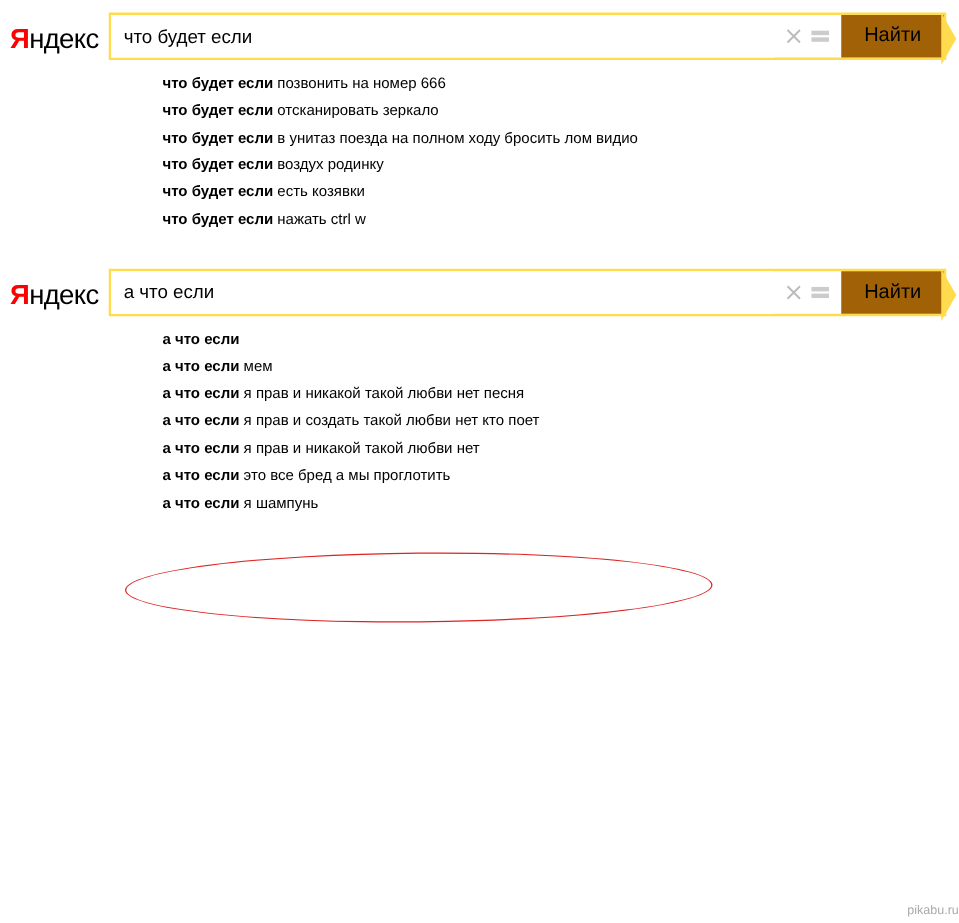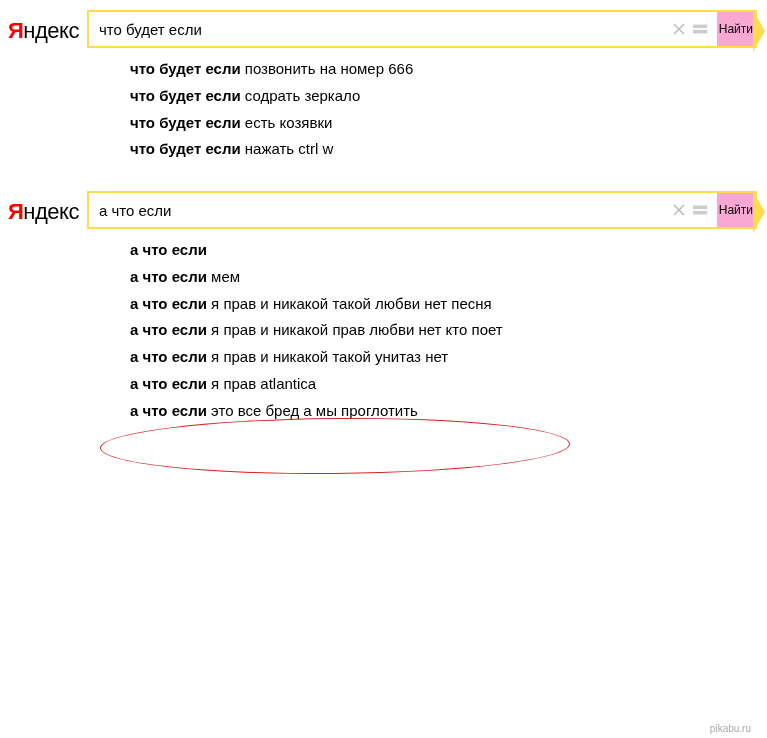--- a/index.html
+++ b/index.html
@@ -53,64 +53,64 @@
   .clear-icon, .kbd-icon {
     width: 16px;
     height: 16px;
     display: flex;
     align-items: center;
     justify-content: center;
     cursor: pointer;
     color: #999;
   }
   .search-btn {
-    background: #f9a8d4;
+    background: #a16207;
     border: none;
-    padding: 0 2px;
-    font-size: 12px;
+    padding: 0 18px;
+    font-size: 16px;
     color: #000;
     cursor: pointer;
     position: relative;
   }
   .arrow-tip {
     position: absolute;
     right: -10px;
     top: -2px;
     width: 0;
     height: 0;
     border-top: 21px solid transparent;
     border-bottom: 21px solid transparent;
     border-left: 12px solid #ffdb4d;
   }
   .suggestions {
     margin-left: 110px;
     padding: 8px 0 18px 12px;
   }
   .suggestion-item {
-    font-size: 15px;
+    font-size: 12px;
     line-height: 1.65;
     color: #000;
     cursor: pointer;
     padding: 1px 0;
   }
   .suggestion-item .prefix {
     font-weight: 700;
   }
   .suggestion-item .completion {
     font-weight: 400;
   }
   .annotation-circle {
     position: absolute;
     border: 1px solid #d22;
     border-radius: 50%;
     pointer-events: none;
   }
   .watermark {
     position: absolute;
-    right: 16px;
+    right: 0;
     bottom: 4px;
     font-size: 10px;
     color: #aaa;
   }
   .wrap { position: relative; width: 767px; height: 738px; }
 </style>
 </head>
 <body>
 
 <div class="wrap">
@@ -136,21 +136,23 @@
           </span>
         </div>
         <button class="search-btn">
           <span>Найти</span>
           <span class="arrow-tip"></span>
         </button>
       </div>
     </div>
     <div class="suggestions">
       <div class="suggestion-item"><span class="prefix">что будет если</span><span class="completion"> позвонить на номер 666</span></div>
-      <div class="suggestion-item"><span class="prefix">что будет если</span><span class="completion"> содрать зеркало</span></div>
+      <div class="suggestion-item"><span class="prefix">что будет если</span><span class="completion"> отсканировать зеркало</span></div>
+      <div class="suggestion-item"><span class="prefix">что будет если</span><span class="completion"> в унитаз поезда на полном ходу бросить лом видио</span></div>
+      <div class="suggestion-item"><span class="prefix">что будет если</span><span class="completion"> воздух родинку</span></div>
       <div class="suggestion-item"><span class="prefix">что будет если</span><span class="completion"> есть козявки</span></div>
       <div class="suggestion-item"><span class="prefix">что будет если</span><span class="completion"> нажать ctrl w</span></div>
     </div>
   </div>
 
   <div class="search-block">
     <div class="top-row">
       <div class="logo">
         <span class="y-red">Я</span><span class="y-black">ндекс</span>
       </div>
@@ -172,23 +174,23 @@
         <button class="search-btn">
           <span>Найти</span>
           <span class="arrow-tip"></span>
         </button>
       </div>
     </div>
     <div class="suggestions" style="position:relative;">
       <div class="suggestion-item"><span class="prefix">а что если</span><span class="completion"></span></div>
       <div class="suggestion-item"><span class="prefix">а что если</span><span class="completion"> мем</span></div>
       <div class="suggestion-item"><span class="prefix">а что если</span><span class="completion"> я прав и никакой такой любви нет песня</span></div>
-      <div class="suggestion-item"><span class="prefix">а что если</span><span class="completion"> я прав и никакой прав любви нет кто поет</span></div>
-      <div class="suggestion-item"><span class="prefix">а что если</span><span class="completion"> я прав и никакой такой унитаз нет</span></div>
-      <div class="suggestion-item"><span class="prefix">а что если</span><span class="completion"> я прав atlantica</span></div>
+      <div class="suggestion-item"><span class="prefix">а что если</span><span class="completion"> я прав и создать такой любви нет кто поет</span></div>
+      <div class="suggestion-item"><span class="prefix">а что если</span><span class="completion"> я прав и никакой такой любви нет</span></div>
       <div class="suggestion-item"><span class="prefix">а что если</span><span class="completion"> это все бред а мы проглотить</span></div>
+      <div class="suggestion-item"><span class="prefix">а что если</span><span class="completion"> я шампунь</span></div>
 
       <div class="annotation-circle" style="left:-18px; top:189px; width:470px; height:56px; transform:rotate(-0.5deg); border-radius:50%/50%;"></div>
     </div>
   </div>
 
   <div class="watermark">pikabu.ru</div>
 </div>
 
 </body></html>

